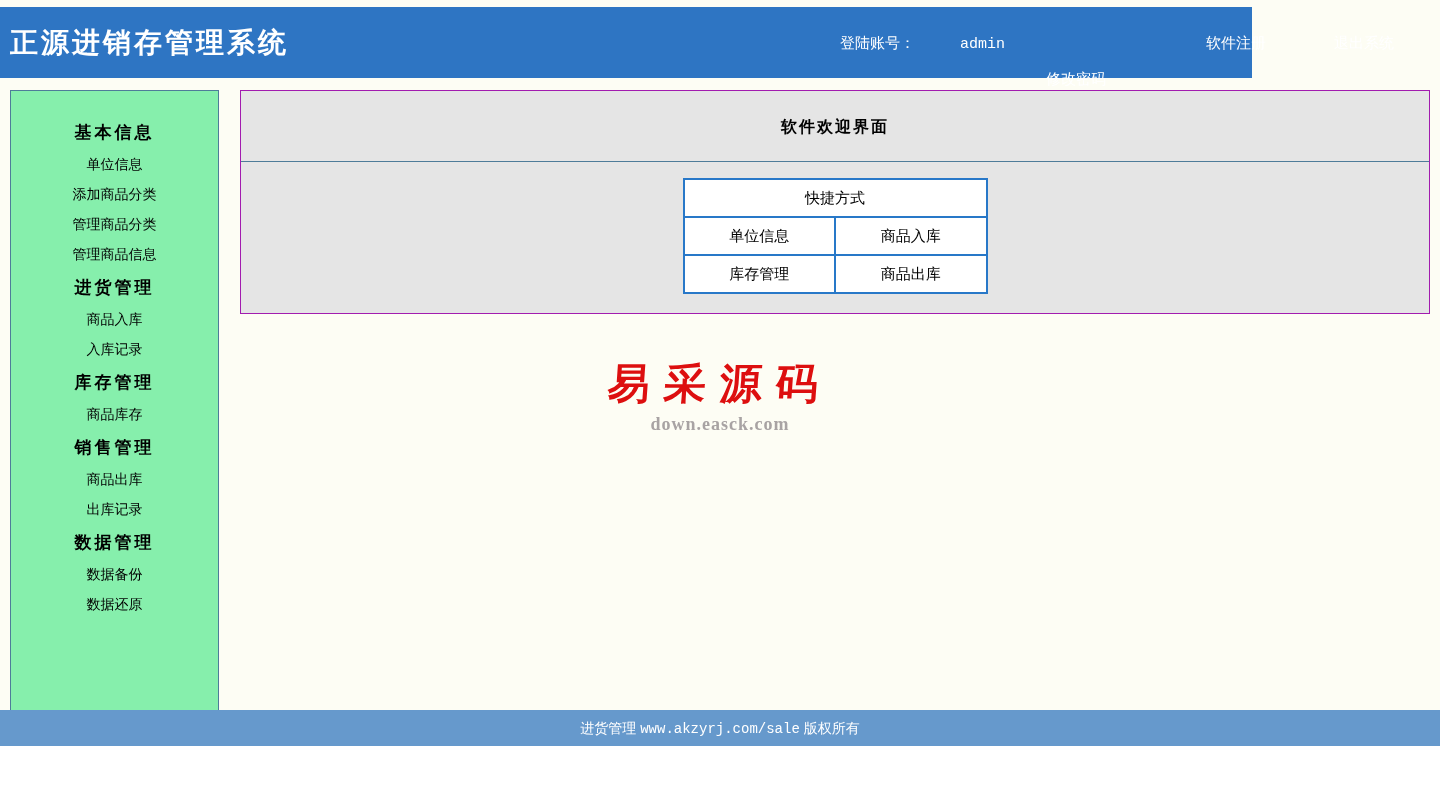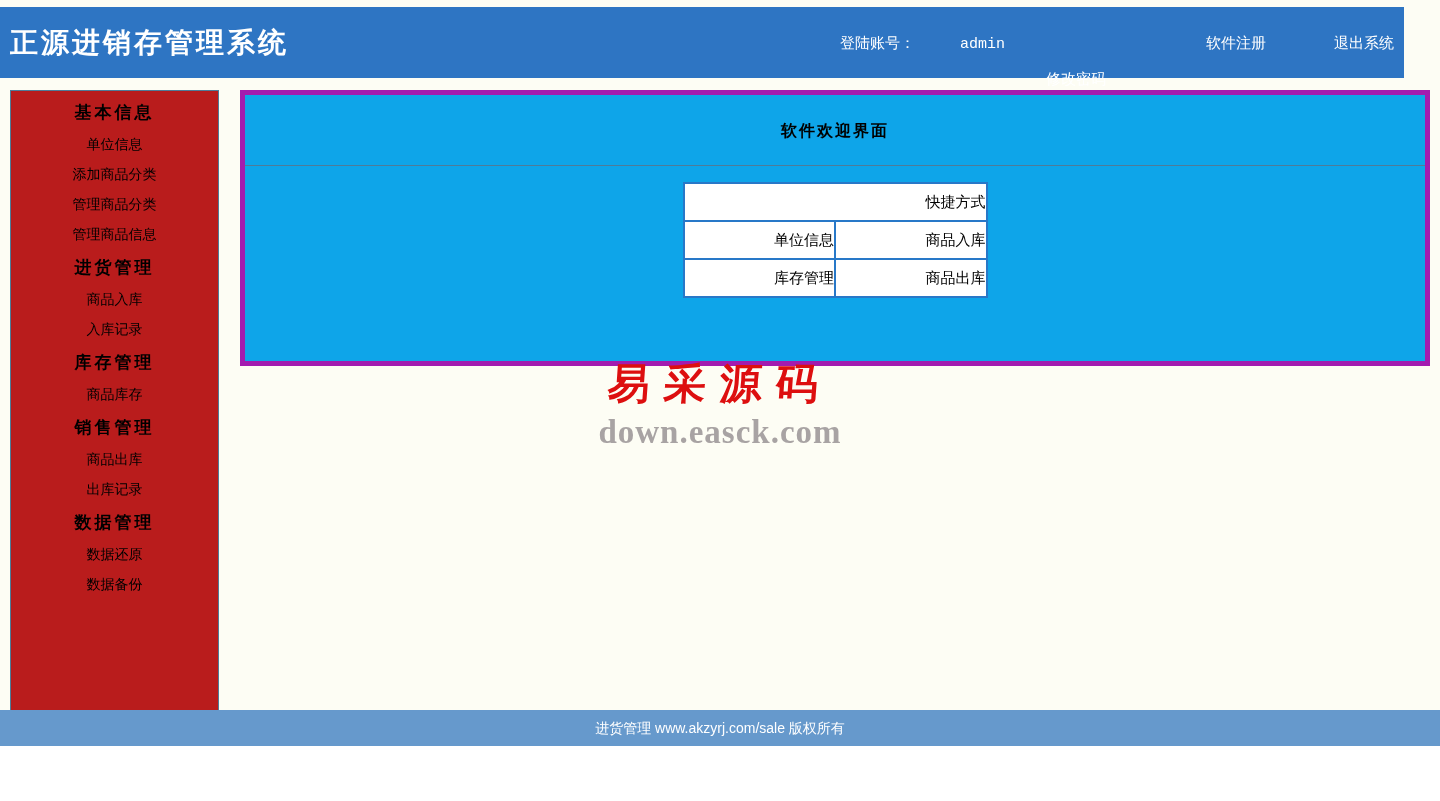--- a/index.html
+++ b/index.html
@@ -15,21 +15,21 @@
     position: absolute;
     left: 0; top: 0;
     width: 1440px; height: 801px;
     background: #fdfdf4;
   }
 
   
   .header-bar {
     position: absolute;
     left: 0; top: 7px;
-    width: 1404px; height: 71px;
+    width: 1252px; height: 71px;
     background: #2e75c3;
   }
   .app-title {
     position: absolute;
     left: 10px; top: 0;
     height: 71px;
     line-height: 71px;
     color: #ffffff;
     font-size: 28px;
     font-weight: bold;
@@ -50,24 +50,24 @@
   .account-value { font-family: "Liberation Mono", monospace; font-size: 15px; margin-left: 45px; }
   .menu-change-password { left: 1046px; margin-top: 36px; }
   .menu-software-register { left: 1206px; }
   .menu-logout { left: 1334px; }
 
   
   .sidebar {
     position: absolute;
     left: 10px; top: 90px;
     width: 209px; height: 657px;
-    background: #b91c1c;
+    background: #86efac;
     border: 1px solid #4e7c99;
     text-align: center;
-    padding-top: 4px;
+    padding-top: 24px;
   }
   .sidebar-section-title {
     font-family: "Liberation Serif", serif;
     font-size: 17px;
     font-weight: bold;
     color: #000000;
     line-height: 35px;
     letter-spacing: 3px;
   }
   .sidebar-item {
@@ -75,44 +75,44 @@
     font-size: 14px;
     color: #000000;
     line-height: 30px;
     cursor: pointer;
   }
 
   
   .main-panel {
     position: absolute;
     left: 240px; top: 90px;
-    width: 1190px; height: 276px;
-    background: #0ea5e9;
-    border: 5px solid #a21caf;
+    width: 1190px; height: 224px;
+    background: #e5e5e5;
+    border: 1px solid #a21caf;
   }
   .welcome-header {
     height: 71px;
     line-height: 71px;
     text-align: center;
     border-bottom: 1px solid #4e7c99;
     font-family: "Liberation Serif", serif;
     font-size: 16px;
     font-weight: bold;
     color: #000000;
     letter-spacing: 2px;
   }
   .shortcut-table {
     width: 305px;
     margin: 16px auto 0 auto;
     border-collapse: collapse;
   }
   .shortcut-table td {
     border: 2px solid #2878c8;
     height: 38px;
-    text-align: right;
+    text-align: center;
     font-family: Liberation Sans, sans-serif;
     font-size: 15px;
     color: #000000;
     background: #ffffff;
   }
   .shortcut-table td.cell-link { cursor: pointer; }
 
   
   .watermark {
     position: absolute;
@@ -125,40 +125,40 @@
     font-family: "Liberation Serif", serif;
     font-size: 42px;
     font-weight: bold;
     color: #dd0f0f;
     letter-spacing: 14px;
     transform: skewX(-4deg);
     display: inline-block;
   }
   .watermark-site {
     font-family: "Liberation Serif", serif;
-    font-size: 33px;
+    font-size: 18px;
     font-weight: bold;
     color: #a8a3a3;
     letter-spacing: 1px;
     margin-top: 2px;
   }
 
   
   .footer-bar {
     position: absolute;
     left: 0; top: 710px;
     width: 1440px; height: 36px;
     background: #6699cc;
     text-align: center;
     line-height: 36px;
     color: #ffffff;
     font-size: 14px;
     white-space: nowrap;
   }
-  .footer-url { font-family: Liberation Sans, sans-serif; font-size: 14px; }
+  .footer-url { font-family: Liberation Mono, monospace; font-size: 14px; }
   .bottom-strip {
     position: absolute;
     left: 0; top: 746px;
     width: 1440px; height: 55px;
     background: #ffffff;
   }
 </style>
 </head>
 <body>
 
@@ -188,22 +188,22 @@
     <div class="sidebar-item">入库记录</div>
 
     <div class="sidebar-section-title">库存管理</div>
     <div class="sidebar-item">商品库存</div>
 
     <div class="sidebar-section-title">销售管理</div>
     <div class="sidebar-item">商品出库</div>
     <div class="sidebar-item">出库记录</div>
 
     <div class="sidebar-section-title">数据管理</div>
+    <div class="sidebar-item">数据备份</div>
     <div class="sidebar-item">数据还原</div>
-    <div class="sidebar-item">数据备份</div>
   </div>
 
   <div class="main-panel">
     <div class="welcome-header">软件欢迎界面</div>
 
     <table class="shortcut-table">
       <tbody>
         <tr>
           <td colspan="2">快捷方式</td>
         </tr>

